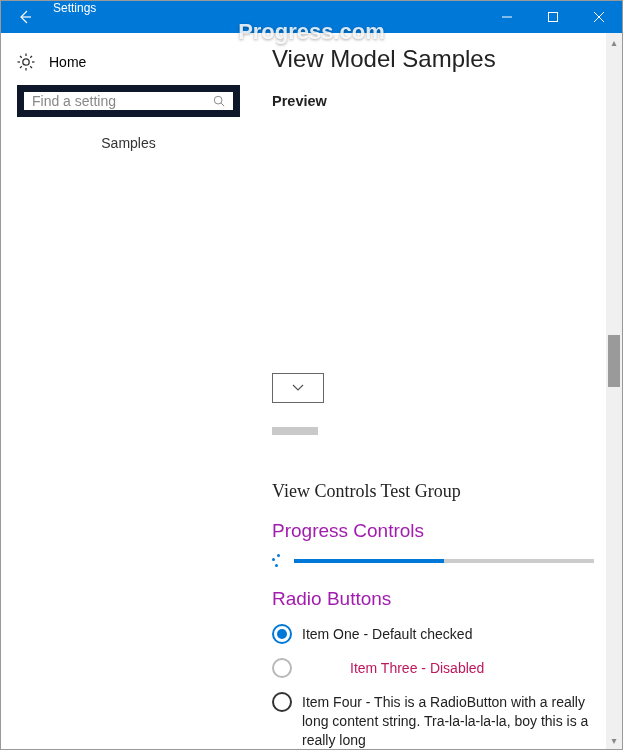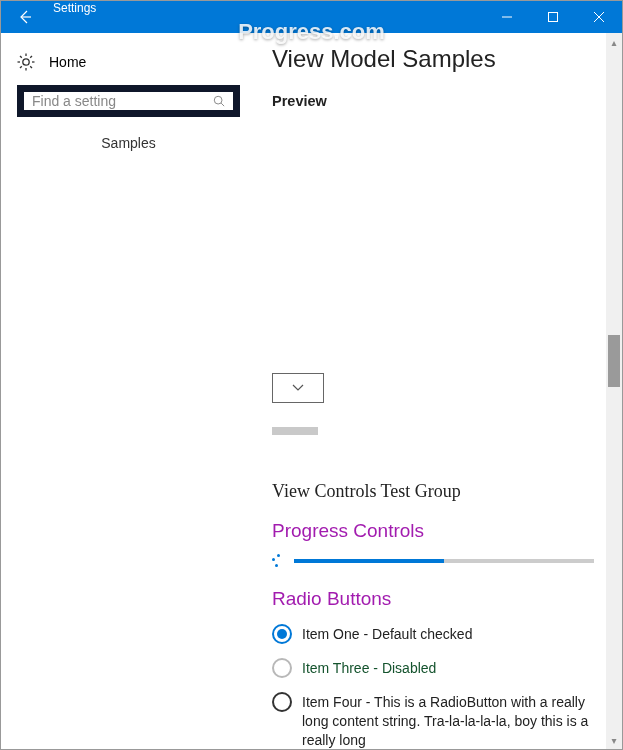--- a/index.html
+++ b/index.html
@@ -33,21 +33,21 @@
     .spinner-dot { position: absolute; width: 3px; height: 3px; background: #0078d7; border-radius: 50%; }
     .progress-bar { flex: 1; height: 4px; background: #ccc; position: relative; }
     .progress-fill { position: absolute; left: 0; top: 0; bottom: 0; width: 50%; background: #0078d7; }
     .radio-group { margin-top: 8px; }
     .radio-item { display: flex; align-items: flex-start; gap: 10px; margin-top: 14px; cursor: pointer; }
     .radio-circle { width: 20px; height: 20px; border: 2px solid #333; border-radius: 50%; display: flex; align-items: center; justify-content: center; flex-shrink: 0; }
     .radio-circle.checked { border-color: #0078d7; }
     .radio-dot { width: 10px; height: 10px; background: #0078d7; border-radius: 50%; }
     .radio-label { font-size: 14px; color: #222; padding-top: 1px; line-height: 1.35; }
     .radio-item.disabled .radio-circle { border-color: #b8b8b8; }
-    .radio-item.disabled .radio-label { color: #14532d; }
+    .radio-item.disabled .radio-label { color: #be185d; margin-left: 48px; }
     .radio-item.disabled { cursor: default; }
     svg { display: block; }
   </style>
 </head>
 <body>
 
 <div class="titlebar">
   <div class="back-btn">
     <svg width="16" height="16" viewBox="0 0 16 16">
         <path d="M10 2 L4 8 L10 14" stroke="#fff" stroke-width="1.2" fill="none"></path>

